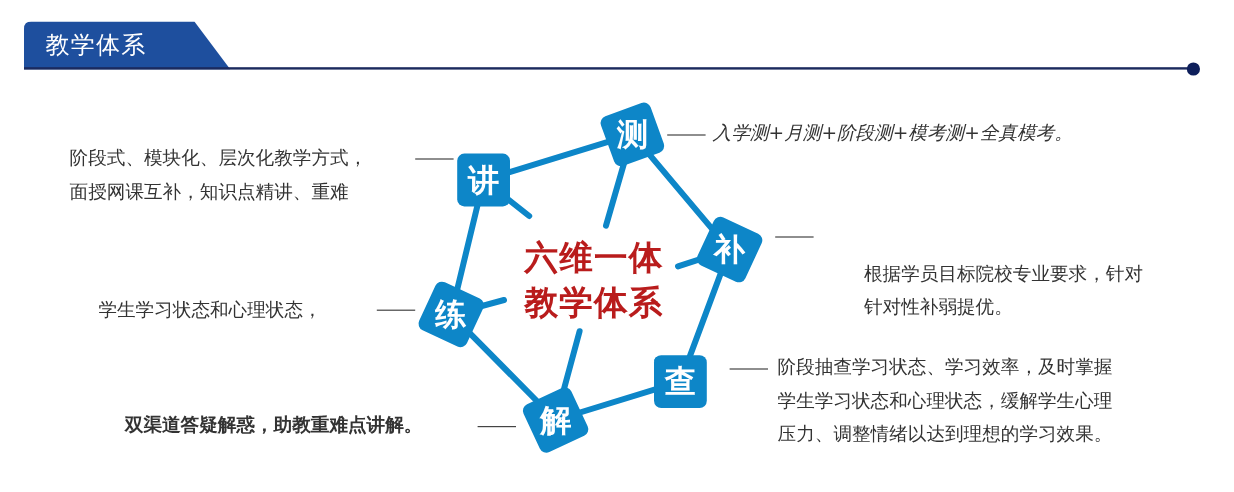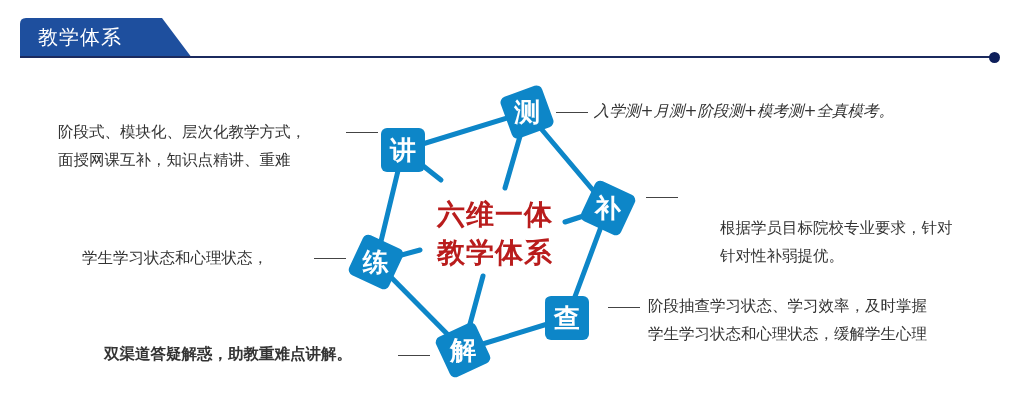--- a/index.html
+++ b/index.html
@@ -79,20 +79,21 @@
 <div class="dash" style="left:646px;top:197px;width:32px;"></div>
 <div class="desc" style="left:720px;top:182px;margin-top:32px;">
   <div>根据学员目标院校专业要求，针对</div>
   <div>针对性补弱提优。</div>
 </div>
 
 <div class="dash" style="left:608px;top:307px;width:32px;"></div>
 <div class="desc" style="left:648px;top:292px;">
   <div>阶段抽查学习状态、学习效率，及时掌握</div>
   <div>学生学习状态和心理状态，缓解学生心理</div>
+  <div>压力、调整情绪以达到理想的学习效果。</div>
 </div>
 
 <div class="desc" style="left:104px;top:340px;font-weight:bold;">
   <div>双渠道答疑解惑，助教重难点讲解。</div>
 </div>
 <div class="dash" style="left:398px;top:355px;width:32px;"></div>
 
 <div class="desc" style="left:82px;top:240px;line-height:36px;">
   <div>学生学习状态和心理状态，</div>
 </div>

